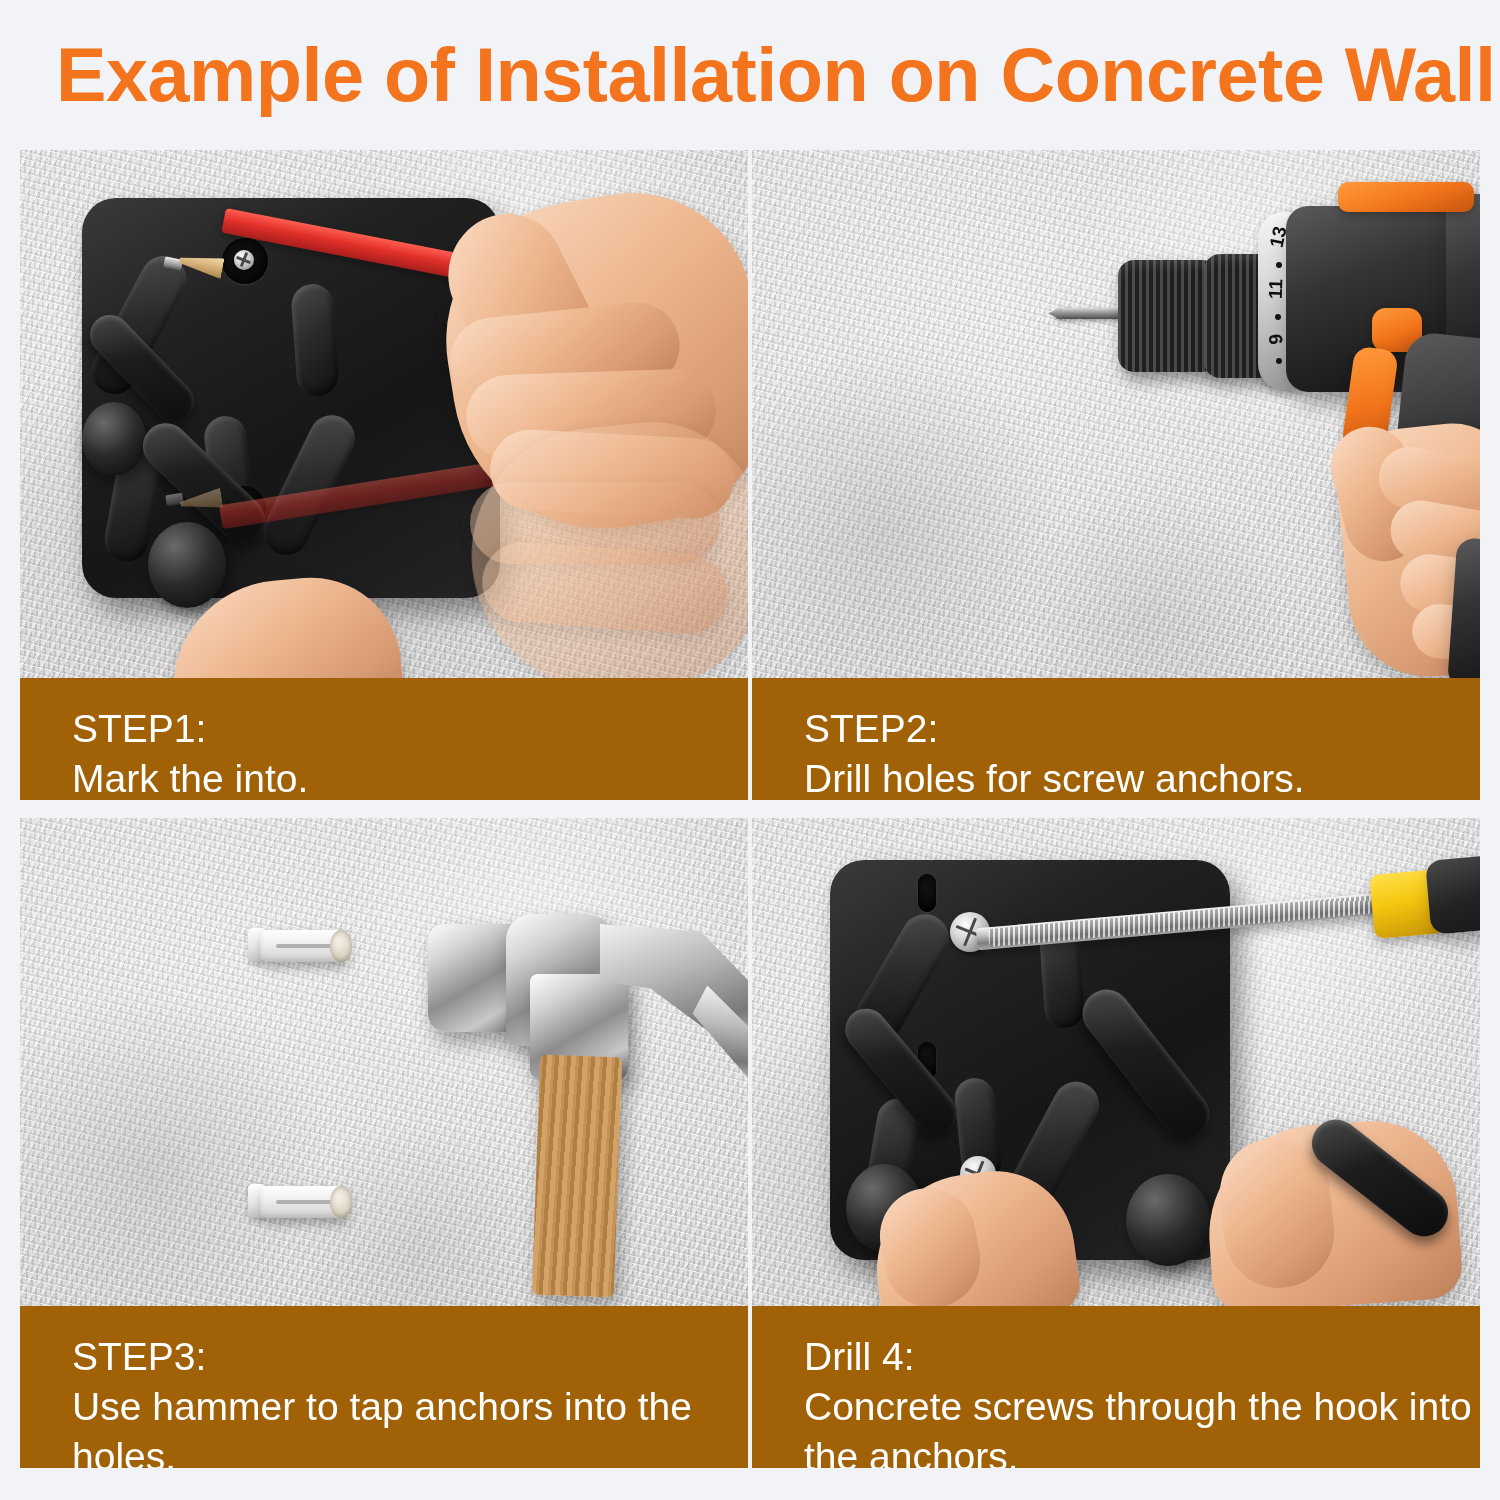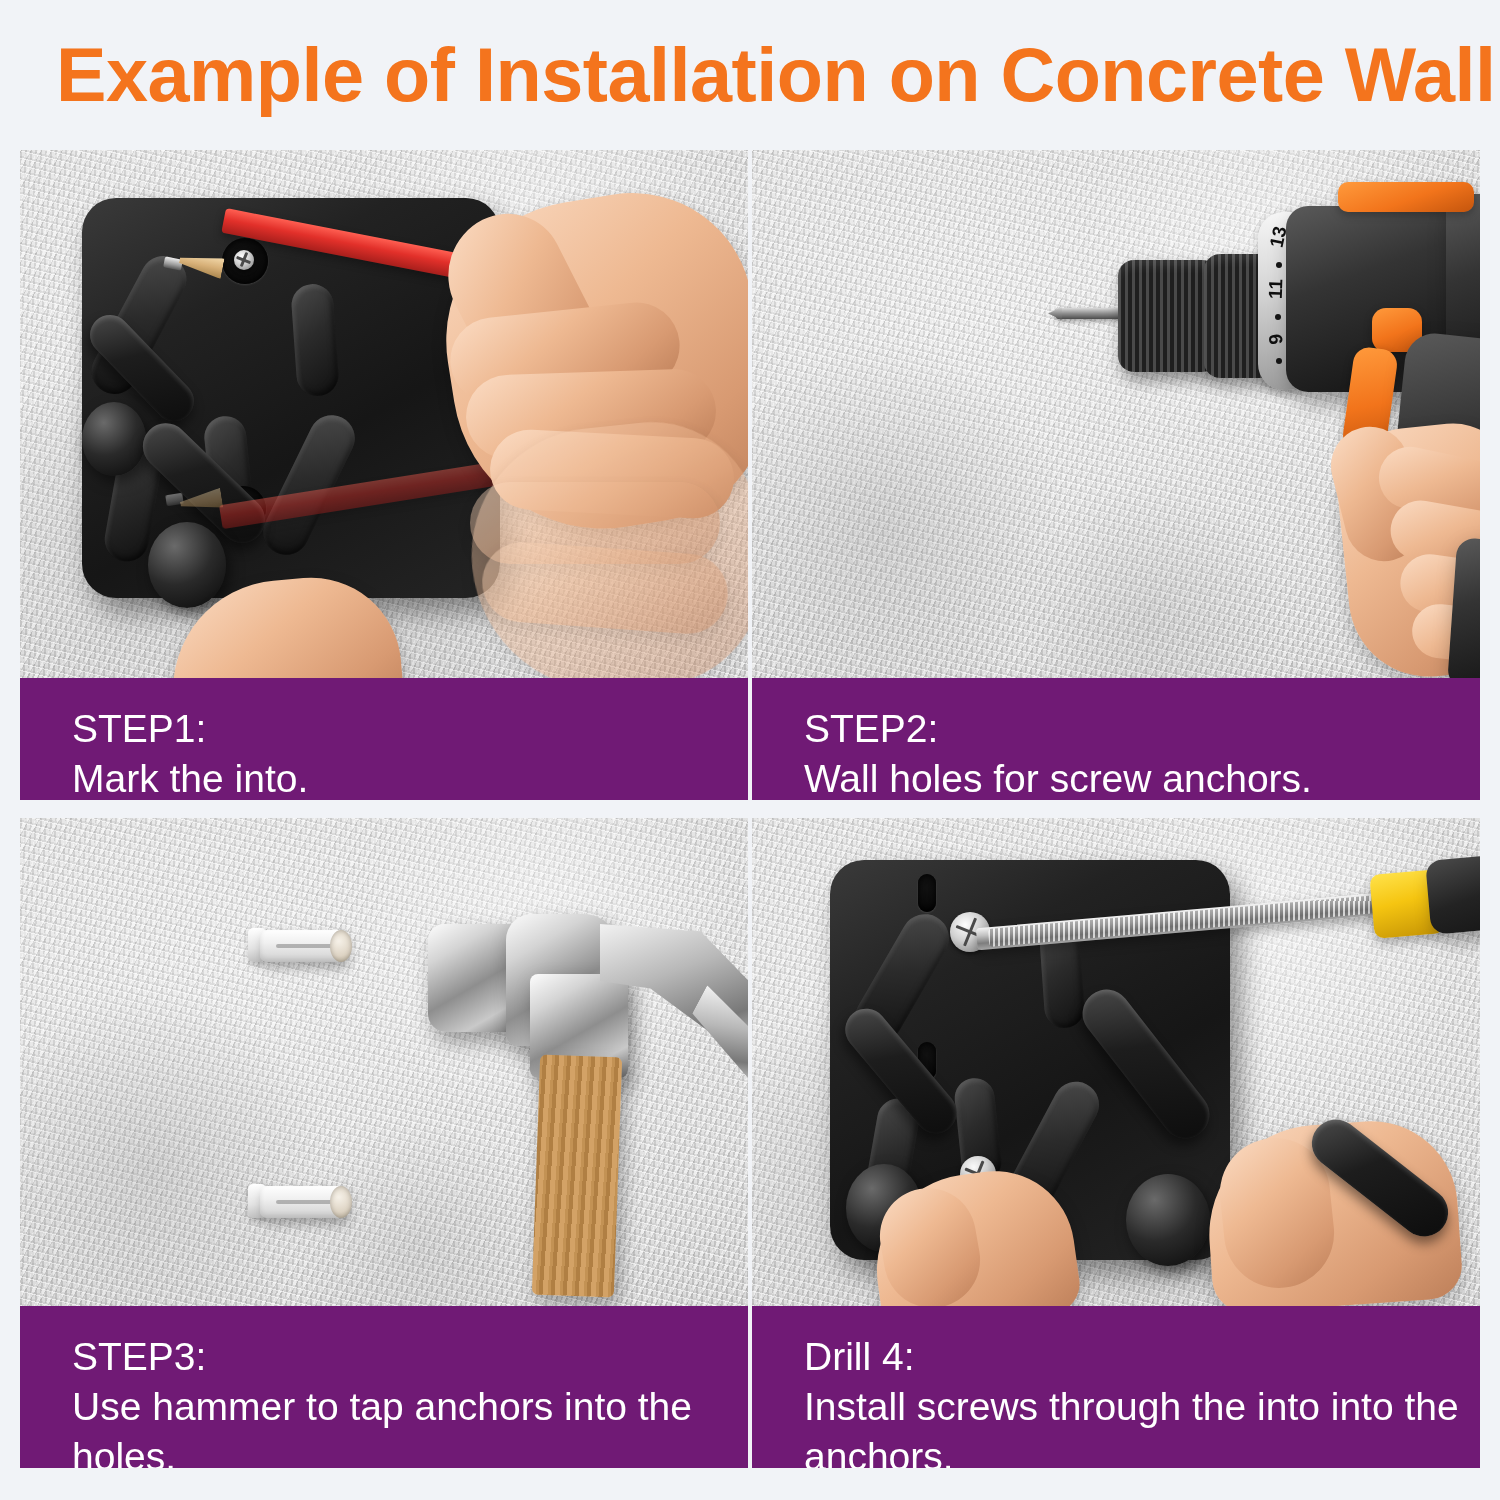--- a/index.html
+++ b/index.html
@@ -57,21 +57,21 @@
     position: relative;
     flex: 1 1 auto;
     overflow: hidden;
     background: #d8d8d8;
   }
   .step-panel.row1 .step-photo { height: 528px; }
   .step-panel.row2 .step-photo { height: 472px; }
 
   
   .caption-bar {
-    background: #701a75;
+    background: #a16207;
     color: #ffffff;
     padding: 26px 8px 22px 52px;
     box-sizing: border-box;
   }
   .step-panel.row1 .caption-bar { height: 122px; }
   .step-panel.row2 .caption-bar { height: 162px; }
   .caption-line {
     font-size: 39px;
     line-height: 50px;
     font-weight: normal;
@@ -390,21 +390,21 @@
       <div class="skin skin-soft" style="left:626px; top:306px; width:150px; height:62px; border-radius:32px; transform:rotate(12deg);"></div>
       <div class="skin skin-soft" style="left:638px; top:358px; width:146px; height:60px; border-radius:30px; transform:rotate(10deg);"></div>
       <div class="skin skin-soft" style="left:648px; top:410px; width:140px; height:58px; border-radius:30px; transform:rotate(8deg);"></div>
       <div class="skin skin-soft" style="left:660px; top:458px; width:128px; height:54px; border-radius:28px; transform:rotate(6deg);"></div>
 
       <div class="drill-body" style="left:700px; top:392px; width:140px; height:150px; border-radius:18px; transform:rotate(4deg);"></div>
     </div>
 
     <div class="caption-bar">
       <div class="caption-line">STEP2:</div>
-      <div class="caption-line">Wall holes for screw anchors.</div>
+      <div class="caption-line">Drill holes for screw anchors.</div>
     </div>
   </div>
 
   <div class="step-panel row2">
     <div class="step-photo">
       <div class="wall"></div>
 
       <div class="anchor-collar" style="left:228px; top:110px; width:18px; height:34px;"></div>
       <div class="anchor" style="left:240px; top:112px; width:86px; height:32px;"></div>
       <div class="anchor-slit" style="left:256px; top:126px; width:62px; height:4px;"></div>
@@ -462,17 +462,17 @@
 
       <div class="skin" style="left:122px; top:356px; width:200px; height:150px; border-radius:96px 80px 30px 30px; transform:rotate(-8deg);"></div>
       <div class="skin skin-soft" style="left:130px; top:370px; width:96px; height:120px; border-radius:50px; transform:rotate(-10deg);"></div>
       <div class="skin" style="left:456px; top:306px; width:250px; height:182px; border-radius:110px 86px 34px 34px; transform:rotate(-4deg);"></div>
       <div class="skin skin-soft" style="left:470px; top:320px; width:110px; height:150px; border-radius:56px; transform:rotate(-6deg);"></div>
       <div class="hook-prong" style="left:548px; top:336px; width:160px; height:48px; transform:rotate(38deg);"></div>
     </div>
 
     <div class="caption-bar">
       <div class="caption-line">Drill 4:</div>
-      <div class="caption-line">Install screws through the into into the anchors.</div>
+      <div class="caption-line">Concrete screws through the hook into the anchors.</div>
     </div>
   </div>
 
 </div>
 
 </body></html>

